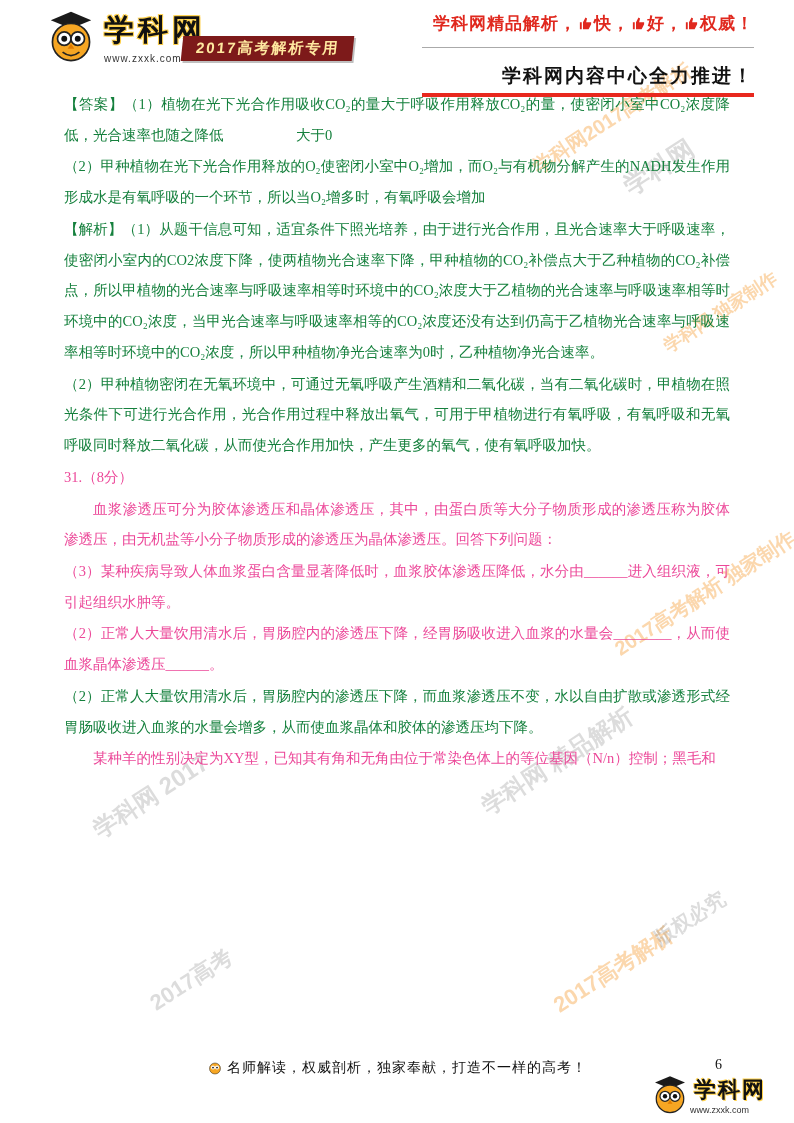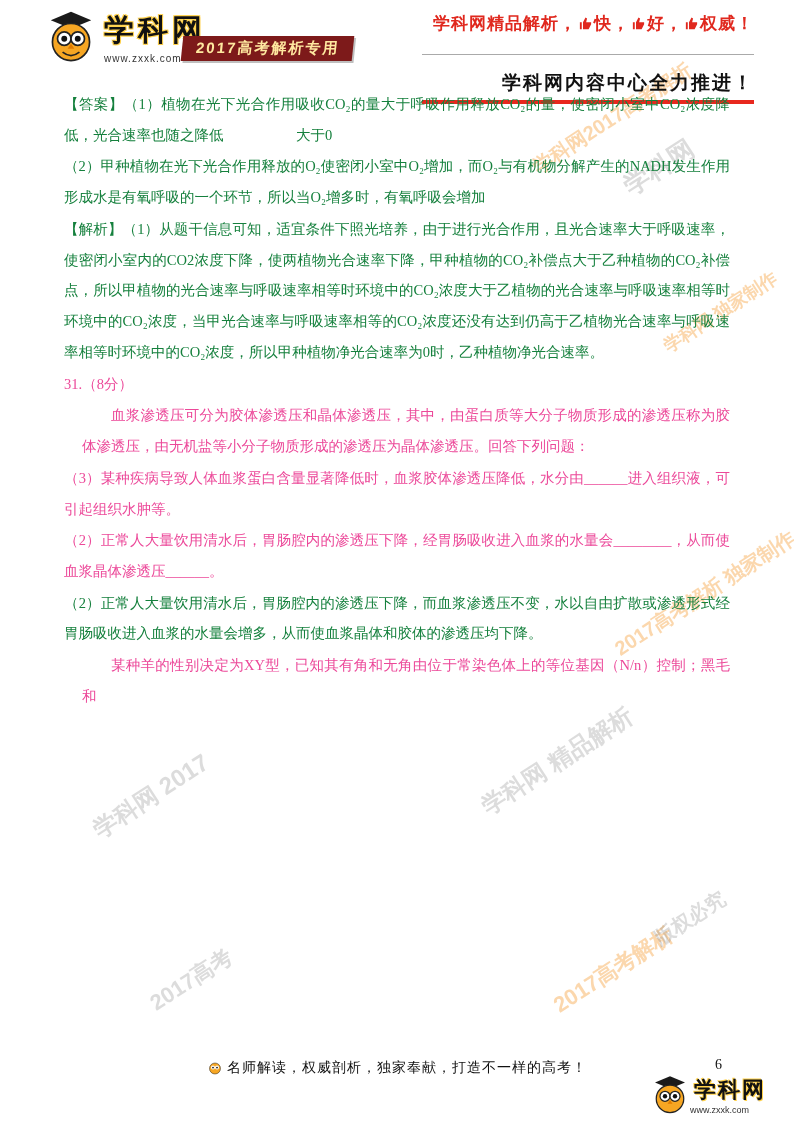--- a/index.html
+++ b/index.html
@@ -23,37 +23,37 @@
   .banner-ribbon {
     position:absolute; left:182px; top:28px; padding:3px 14px;
     background:#7d1a1a; color:#ffe9a0; font-family:"Liberation Sans", sans-serif;
     font-size:15px; font-weight:bold; letter-spacing:2px; transform:skewX(-6deg);
     box-shadow:2px 2px 0 rgba(0,0,0,0.25);
   }
   .header-right { position:absolute; right:40px; top:4px; width:332px; text-align:right; }
   .slogan-red {
     color:#e0281e; font-weight:900; font-size:17px; letter-spacing:1px;
     font-family:"Liberation Serif", serif; white-space:nowrap;
-    padding-bottom:19px; border-bottom:1px solid #aaa;
+    padding-bottom:12px; border-bottom:1px solid #aaa;
   }
   .thumb-icon { display:inline-block; width:15px; height:15px; vertical-align:-2px; margin:0 1px; }
   .slogan-sub {
     margin-top:15px; font-family:"Liberation Sans", sans-serif;
     font-weight:bold; font-size:19px; letter-spacing:2px; color:#111;
   }
   .red-bar { margin-top:4px; height:4px; background:#e8281e; width:100%; }
   
   .content { position:absolute; left:64px; top:88px; width:666px; }
   .para {
     font-size:14.5px; line-height:2.12; text-align:justify; margin:1px 0;
     word-break:break-all;
   }
   .para.red { color:#15803d; }
   .para.black { color:#ec4899; }
-  .para.indent { text-indent:2em;margin-left:18px; }
+  .para.indent { text-indent:2em; }
   
   .wm {
     position:absolute; pointer-events:none; white-space:nowrap;
     font-family:"Liberation Sans", sans-serif; font-weight:bold;
     transform:rotate(-33deg); z-index:0;
   }
   .wm.gray { color:rgba(130,130,130,0.28); }
   .wm.orange { color:rgba(245,150,40,0.38); }
   .content, .header, .footer { z-index:2; }
   
@@ -122,20 +122,21 @@
       </div>
       <div class="slogan-sub">学科网内容中心全力推进！</div>
       <div class="red-bar"></div>
     </div>
   </div>
 
   <div class="content">
     <div class="para red">【答案】（1）植物在光下光合作用吸收CO₂的量大于呼吸作用释放CO₂的量，使密闭小室中CO₂浓度降低，光合速率也随之降低　　　　　大于0</div>
     <div class="para red">（2）甲种植物在光下光合作用释放的O₂使密闭小室中O₂增加，而O₂与有机物分解产生的NADH发生作用形成水是有氧呼吸的一个环节，所以当O₂增多时，有氧呼吸会增加</div>
     <div class="para red">【解析】（1）从题干信息可知，适宜条件下照光培养，由于进行光合作用，且光合速率大于呼吸速率，使密闭小室内的CO2浓度下降，使两植物光合速率下降，甲种植物的CO₂补偿点大于乙种植物的CO₂补偿点，所以甲植物的光合速率与呼吸速率相等时环境中的CO₂浓度大于乙植物的光合速率与呼吸速率相等时环境中的CO₂浓度，当甲光合速率与呼吸速率相等的CO₂浓度还没有达到仍高于乙植物光合速率与呼吸速率相等时环境中的CO₂浓度，所以甲种植物净光合速率为0时，乙种植物净光合速率。</div>
+    <div class="para red">（2）甲种植物密闭在无氧环境中，可通过无氧呼吸产生酒精和二氧化碳，当有二氧化碳时，甲植物在照光条件下可进行光合作用，光合作用过程中释放出氧气，可用于甲植物进行有氧呼吸，有氧呼吸和无氧呼吸同时释放二氧化碳，从而使光合作用加快，产生更多的氧气，使有氧呼吸加快。</div>
     <div class="para black">31.（8分）</div>
     <div class="para black indent">血浆渗透压可分为胶体渗透压和晶体渗透压，其中，由蛋白质等大分子物质形成的渗透压称为胶体渗透压，由无机盐等小分子物质形成的渗透压为晶体渗透压。回答下列问题：</div>
     <div class="para black">（3）某种疾病导致人体血浆蛋白含量显著降低时，血浆胶体渗透压降低，水分由______进入组织液，可引起组织水肿等。</div>
     <div class="para black">（2）正常人大量饮用清水后，胃肠腔内的渗透压下降，经胃肠吸收进入血浆的水量会________，从而使血浆晶体渗透压______。</div>
     <div class="para red">（2）正常人大量饮用清水后，胃肠腔内的渗透压下降，而血浆渗透压不变，水以自由扩散或渗透形式经胃肠吸收进入血浆的水量会增多，从而使血浆晶体和胶体的渗透压均下降。</div>
     <div class="para black indent">某种羊的性别决定为XY型，已知其有角和无角由位于常染色体上的等位基因（N/n）控制；黑毛和</div>
   </div>
 
   <div class="footer">
     <div class="footer-slogan">

